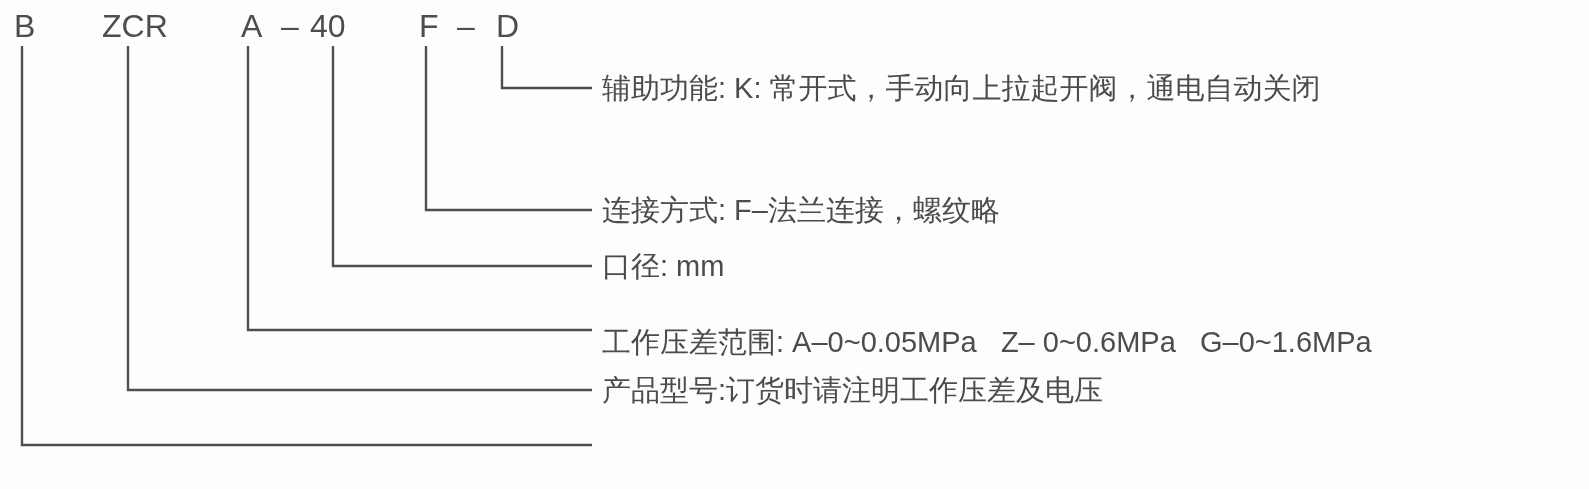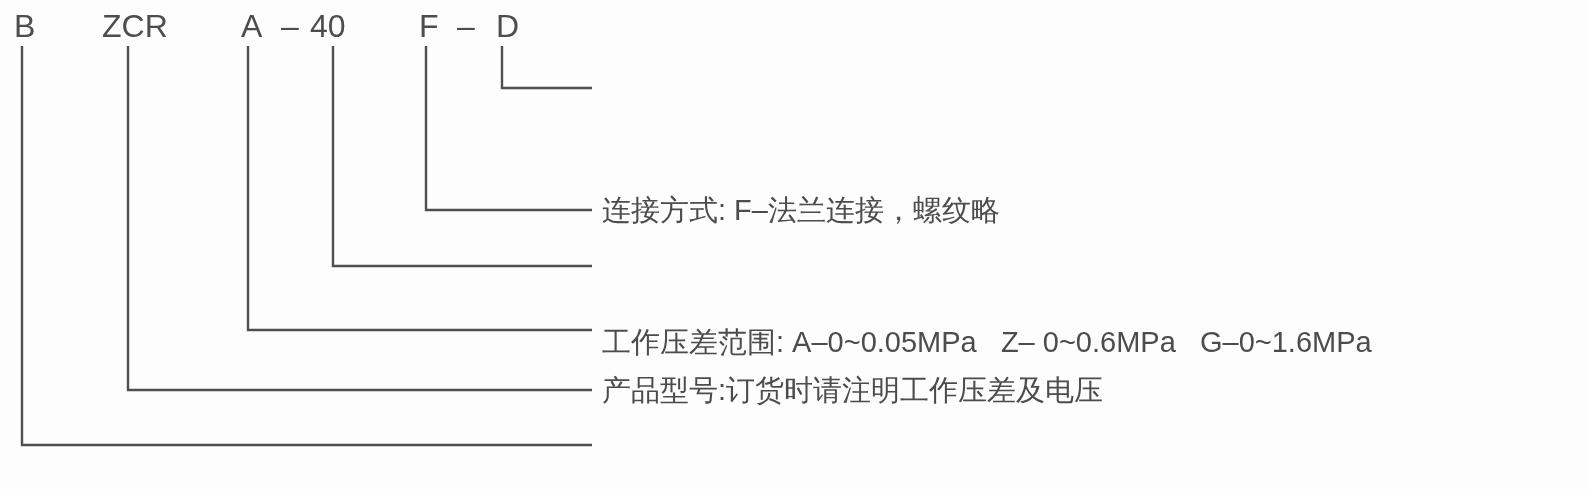--- a/index.html
+++ b/index.html
@@ -58,24 +58,26 @@
 
   <svg id="connectors" width="1589" height="489" viewBox="0 0 1589 489">
     <polyline points="502,46 502,88 592,88"></polyline>
     <polyline points="426,46 426,210 592,210"></polyline>
     <polyline points="333,46 333,266 592,266"></polyline>
     <polyline points="248,46 248,330 592,330"></polyline>
     <polyline points="128,46 128,390 592,390"></polyline>
     <polyline points="22,46 22,445 592,445"></polyline>
   </svg>
 
+  <div class="ann" style="left:602px; top:71px">辅助功能: K: 常开式，手动向上拉起开阀，通电自动关闭</div>
 
 
 
   <div class="ann" style="left:602px; top:193px">连接方式: F–法兰连接，螺纹略</div>
 
+  <div class="ann" style="left:602px; top:249px">口径: mm</div>
 
   <div class="ann" style="left:602px; top:325px">工作压差范围: A–0~0.05MPa   Z– 0~0.6MPa   G–0~1.6MPa</div>
 
   <div class="ann" style="left:602px; top:373px">产品型号:订货时请注明工作压差及电压</div>
 
 
 </div>
 
 </body></html>

